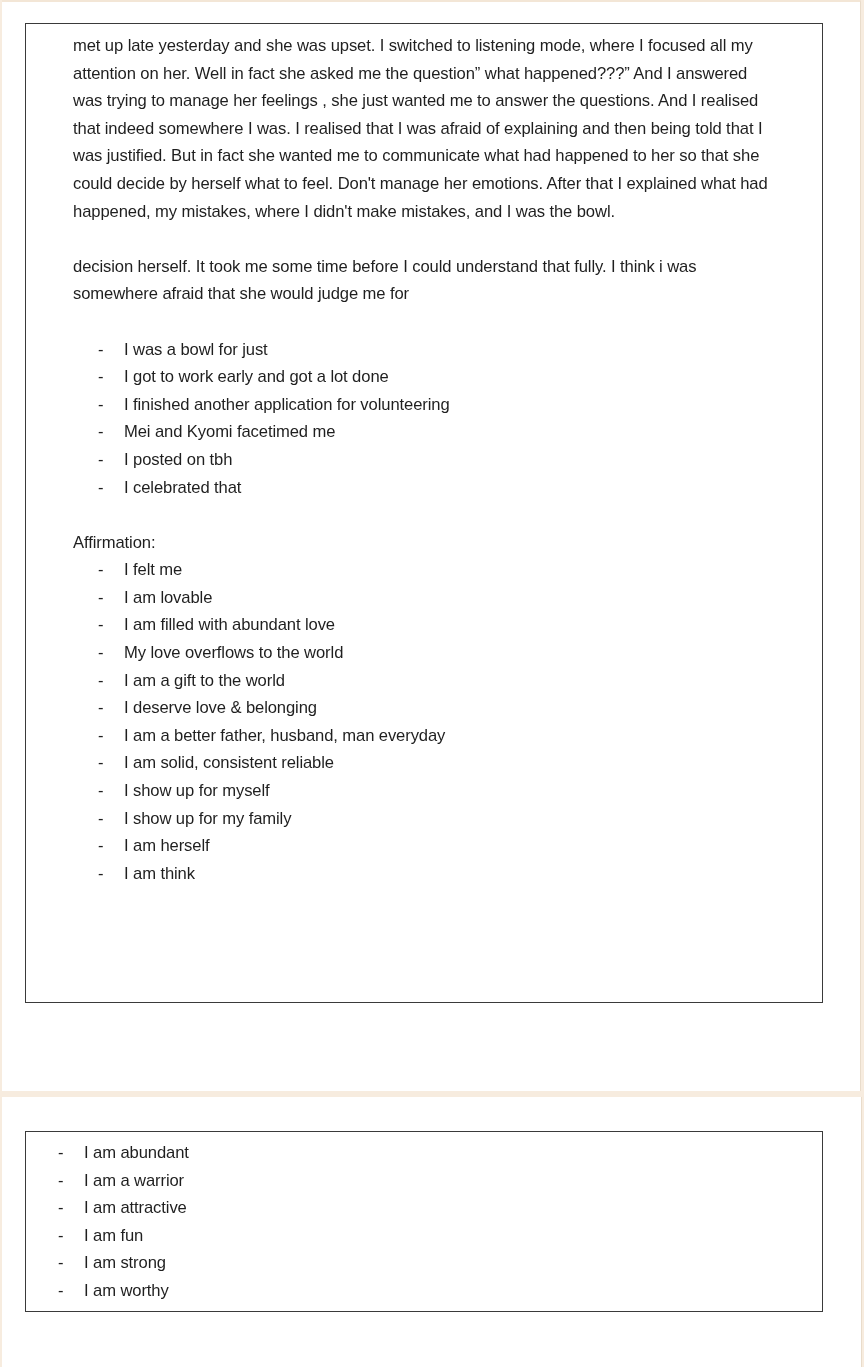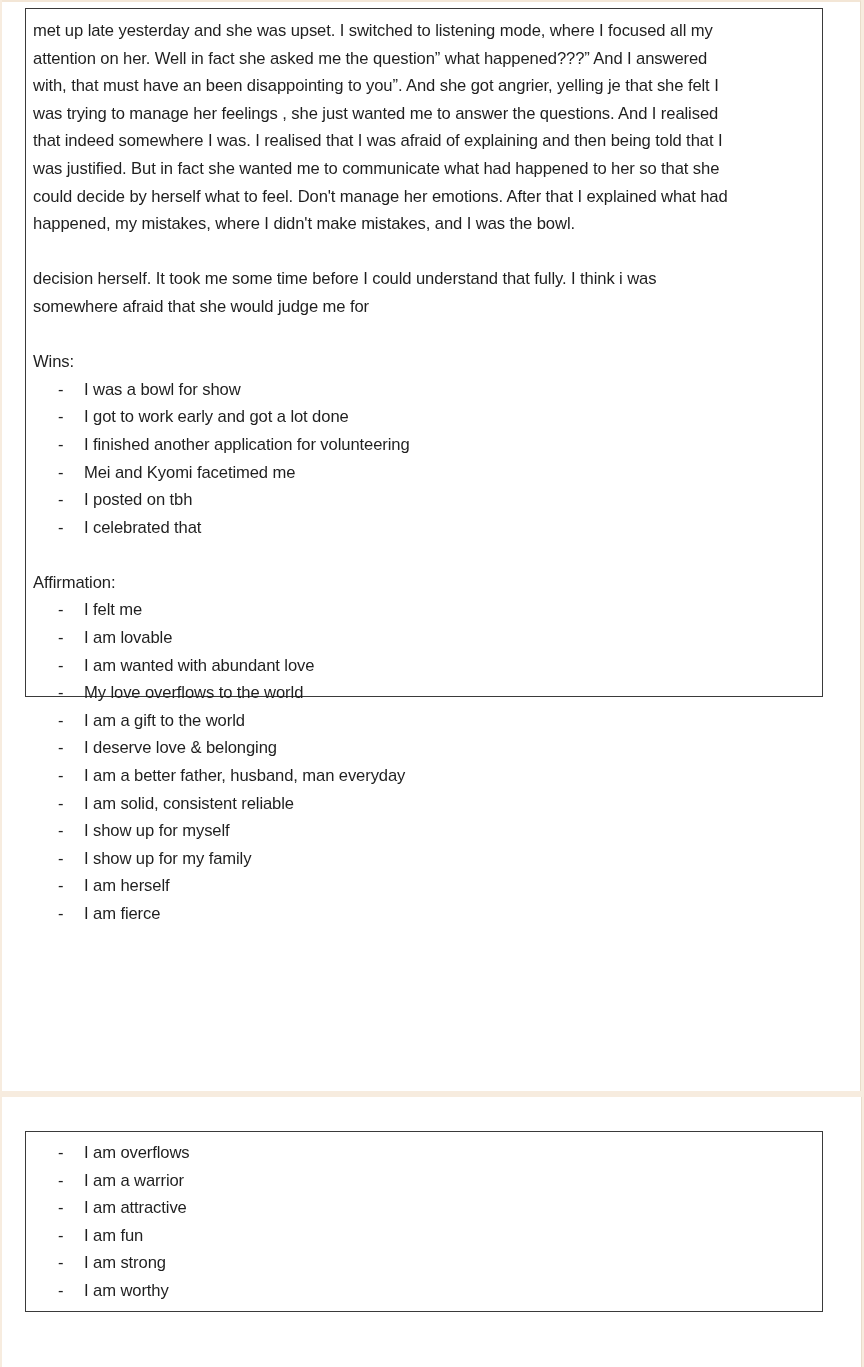--- a/index.html
+++ b/index.html
@@ -16,89 +16,87 @@
       border-right: 1px solid #e9dccb;
     }
     .page1 { top: 0; height: 1091px; border-top: 2px solid #f3e6d6; box-sizing: border-box; }
     .page2 { top: 1097px; height: 270px; }
     .box {
       position: absolute; left: 23px; width: 798px;
       border: 1.5px solid #3a3a3a;
       box-sizing: border-box;
       background: #fff;
     }
-    .page1 .box { top: 6px; height: 689px; }
+    .page1 .box { top: 21px; height: 980px; padding-left: 40px; }
     .page2 .box { top: 34px; height: 181px; }
     .content { padding: 8px 0 0 7px; font-size: 16.6px; line-height: 27.6px; letter-spacing: -0.1px; }
     .page2 .content { padding-top: 7px; }
     p { margin: 0; }
     .gap { height: 27.6px; }
     ul.dash { list-style: none; margin: 0; padding: 0; }
     ul.dash li { position: relative; padding-left: 51px; white-space: nowrap; }
     ul.dash li .dash-mark { position: absolute; left: 25px; top: 0; }
     .para-line { white-space: nowrap; }
   </style>
 </head>
 <body>
 
 <div class="page page1">
   <div class="box">
     <div class="content">
       <div>
         <p class="para-line">met up late yesterday and she was upset. I switched to listening mode, where I focused all my</p>
         <p class="para-line">attention on her. Well in fact she asked me the question” what happened???” And I answered</p>
-        <p class="para-line">with, that must have an been disappointing to you”. And she got angrier, yelling je that she felt I</p>
         <p class="para-line">was trying to manage her feelings , she just wanted me to answer the questions. And I realised</p>
         <p class="para-line">that indeed somewhere I was. I realised that I was afraid of explaining and then being told that I</p>
         <p class="para-line">was justified. But in fact she wanted me to communicate what had happened to her so that she</p>
         <p class="para-line">could decide by herself what to feel. Don't manage her emotions. After that I explained what had</p>
         <p class="para-line">happened, my mistakes, where I didn't make mistakes, and I was the bowl.</p>
       </div>
       <div class="gap"></div>
       <div>
         <p class="para-line">decision herself. It took me some time before I could understand that fully. I think i was</p>
         <p class="para-line">somewhere afraid that she would judge me for</p>
       </div>
       <div class="gap"></div>
 
-      <p>Wins:</p>
       <ul class="dash">
-        <li><span class="dash-mark">-</span><span>I was a bowl for show</span></li>
+        <li><span class="dash-mark">-</span><span>I was a bowl for just</span></li>
         <li><span class="dash-mark">-</span><span>I got to work early and got a lot done</span></li>
         <li><span class="dash-mark">-</span><span>I finished another application for volunteering</span></li>
         <li><span class="dash-mark">-</span><span>Mei and Kyomi facetimed me</span></li>
         <li><span class="dash-mark">-</span><span>I posted on tbh</span></li>
         <li><span class="dash-mark">-</span><span>I celebrated that</span></li>
       </ul>
       <div class="gap"></div>
 
       <p>Affirmation:</p>
       <ul class="dash">
         <li><span class="dash-mark">-</span><span>I felt me</span></li>
         <li><span class="dash-mark">-</span><span>I am lovable</span></li>
-        <li><span class="dash-mark">-</span><span>I am wanted with abundant love</span></li>
+        <li><span class="dash-mark">-</span><span>I am filled with abundant love</span></li>
         <li><span class="dash-mark">-</span><span>My love overflows to the world</span></li>
         <li><span class="dash-mark">-</span><span>I am a gift to the world</span></li>
         <li><span class="dash-mark">-</span><span>I deserve love &amp; belonging</span></li>
         <li><span class="dash-mark">-</span><span>I am a better father, husband, man everyday</span></li>
         <li><span class="dash-mark">-</span><span>I am solid, consistent reliable</span></li>
         <li><span class="dash-mark">-</span><span>I show up for myself</span></li>
         <li><span class="dash-mark">-</span><span>I show up for my family</span></li>
         <li><span class="dash-mark">-</span><span>I am herself</span></li>
-        <li><span class="dash-mark">-</span><span>I am fierce</span></li>
+        <li><span class="dash-mark">-</span><span>I am think</span></li>
       </ul>
     </div>
   </div>
 </div>
 
 <div class="page page2">
   <div class="box">
     <div class="content">
       <ul class="dash">
-        <li><span class="dash-mark">-</span><span>I am overflows</span></li>
+        <li><span class="dash-mark">-</span><span>I am abundant</span></li>
         <li><span class="dash-mark">-</span><span>I am a warrior</span></li>
         <li><span class="dash-mark">-</span><span>I am attractive</span></li>
         <li><span class="dash-mark">-</span><span>I am fun</span></li>
         <li><span class="dash-mark">-</span><span>I am strong</span></li>
         <li><span class="dash-mark">-</span><span>I am worthy</span></li>
       </ul>
     </div>
   </div>
 </div>
 

